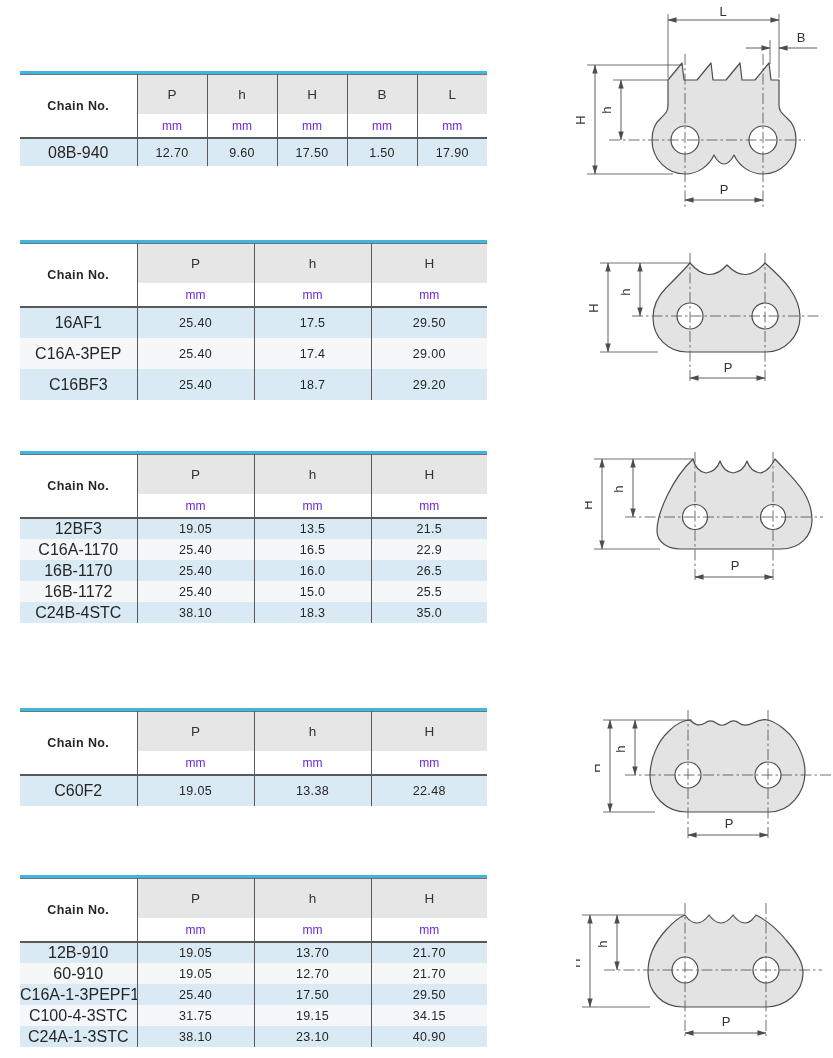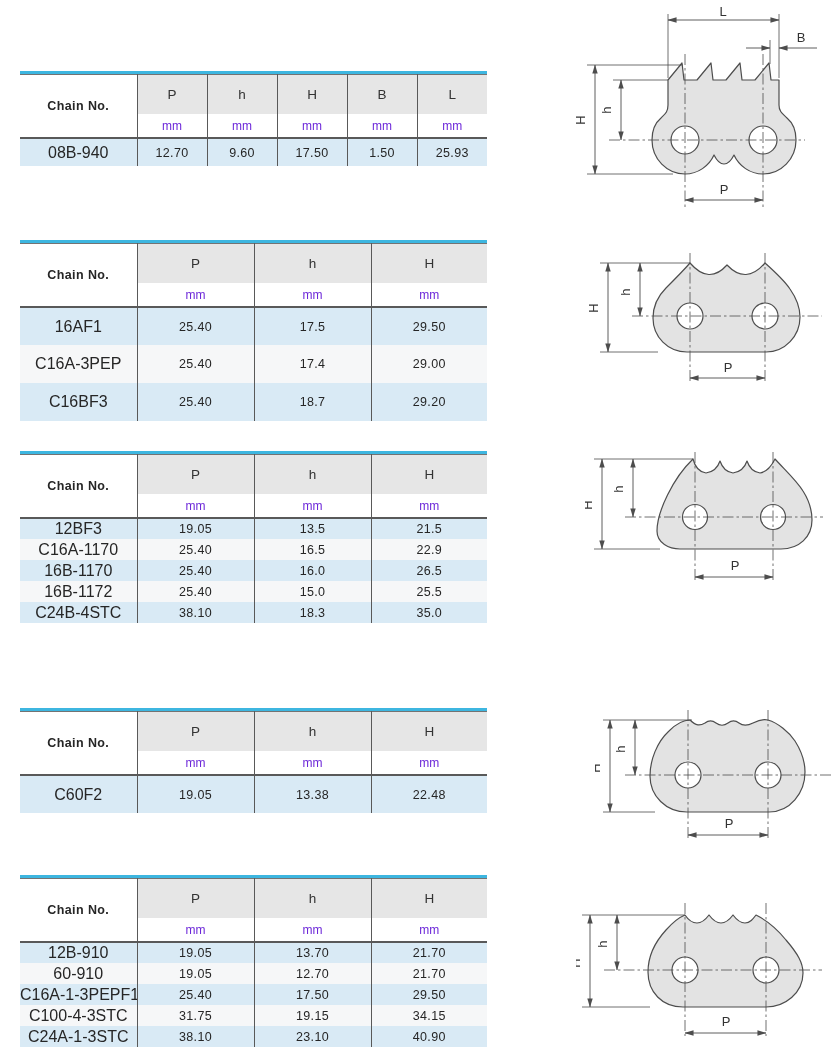--- a/index.html
+++ b/index.html
@@ -8,21 +8,21 @@
 
   .ctable{position:absolute;left:20px;width:467px;border-top:3px solid #3db6e0;}
   .ctable table{width:100%;border-collapse:collapse;border-top:1px solid #737373;table-layout:fixed;}
   .ctable td{padding:0;text-align:center;vertical-align:middle;overflow:hidden;white-space:nowrap;}
   .hl{background:#e6e6e6;height:39px;font-size:13.5px;color:#333;border-left:1.5px solid #595959;}
   .chaincell{background:#ffffff;font-size:12.5px;border-bottom:2px solid #595959;letter-spacing:.4px;font-weight:bold;}
   .unit{background:#ffffff;height:23px;font-size:12px;border-left:1.5px solid #595959;border-bottom:2px solid #595959;color:#6d28d9;}
   .dval{border-left:1.5px solid #595959;font-size:12.5px;letter-spacing:.3px;}
   .rA{background:#d9eaf5;}
   .rB{background:#f6f7f8;}
-  .h22 tr.dr{height:28px;} .h23 tr.dr{height:38px;} .h21 tr.dr{height:21px;}
+  .h22 tr.dr{height:28px;} .h23 tr.dr{height:31px;} .h21 tr.dr{height:21px;}
 
   .diag{position:absolute;}
   .diag text{font-size:13px;fill:#333;font-family:"Liberation Sans",sans-serif;}
   .plate{fill:#e3e3e3;stroke:#4d4d4d;stroke-width:1.2;stroke-linejoin:round;}
   .hole{fill:#ffffff;stroke:#4d4d4d;stroke-width:1.2;}
   .dim{stroke:#4d4d4d;stroke-width:0.9;fill:none;}
   .ext{stroke:#4d4d4d;stroke-width:0.8;fill:none;}
   .cl{stroke:#4d4d4d;stroke-width:0.8;fill:none;stroke-dasharray:11 3 2.5 3;}
 </style>
 </head>
@@ -55,21 +55,21 @@
         <td class="unit">mm</td>
         <td class="unit">mm</td>
         <td class="unit">mm</td>
       </tr>
       <tr class="dr rA">
         <td>08B-940</td>
         <td class="dval">12.70</td>
         <td class="dval">9.60</td>
         <td class="dval">17.50</td>
         <td class="dval">1.50</td>
-        <td class="dval">25.93</td>
+        <td class="dval">17.90</td>
       </tr>
     </tbody>
       </table>
   </div>
 
   <div class="ctable h23" style="top:240px;">
     <table>
       <colgroup>
           <col style="width:117px">
           <col style="width:117px">

